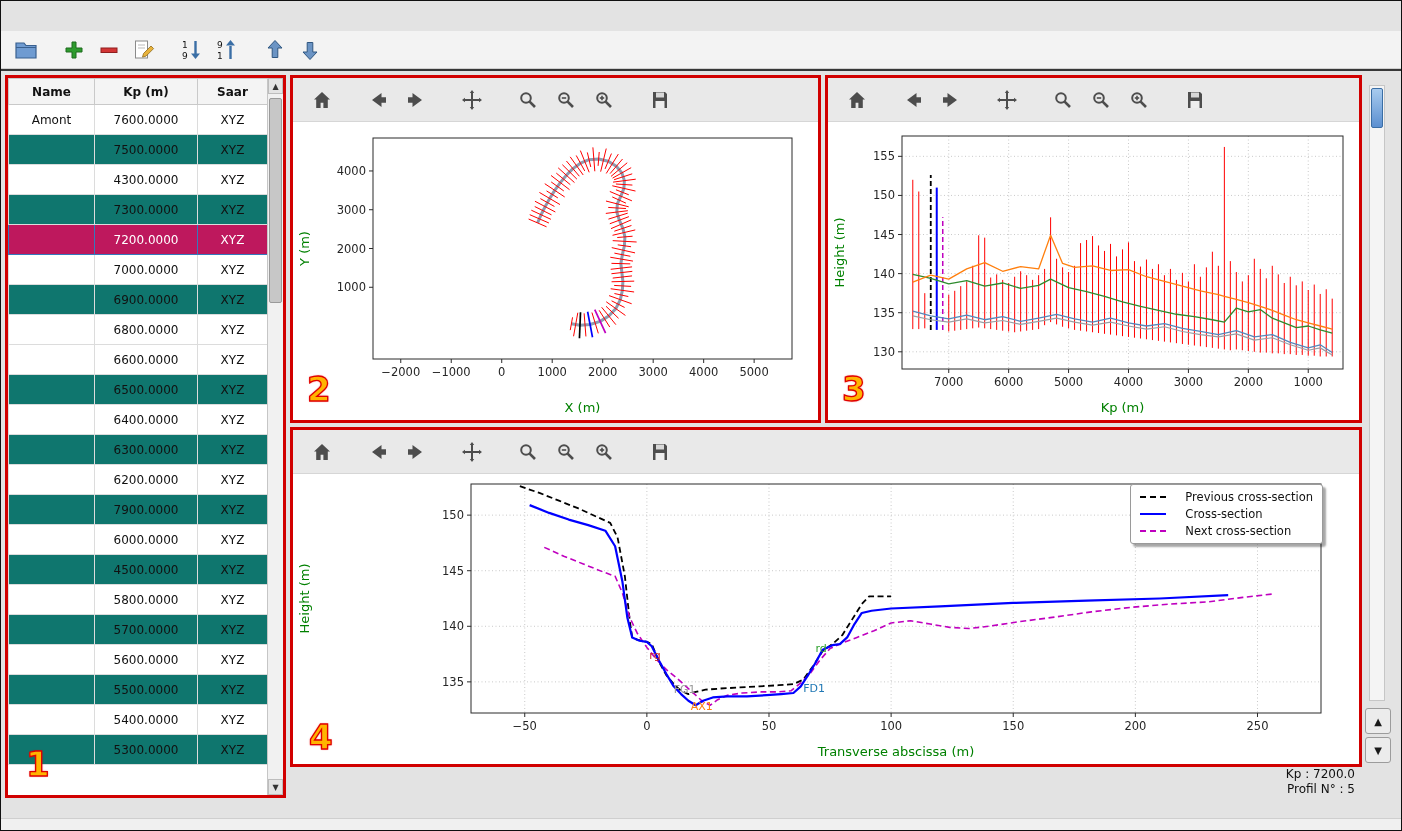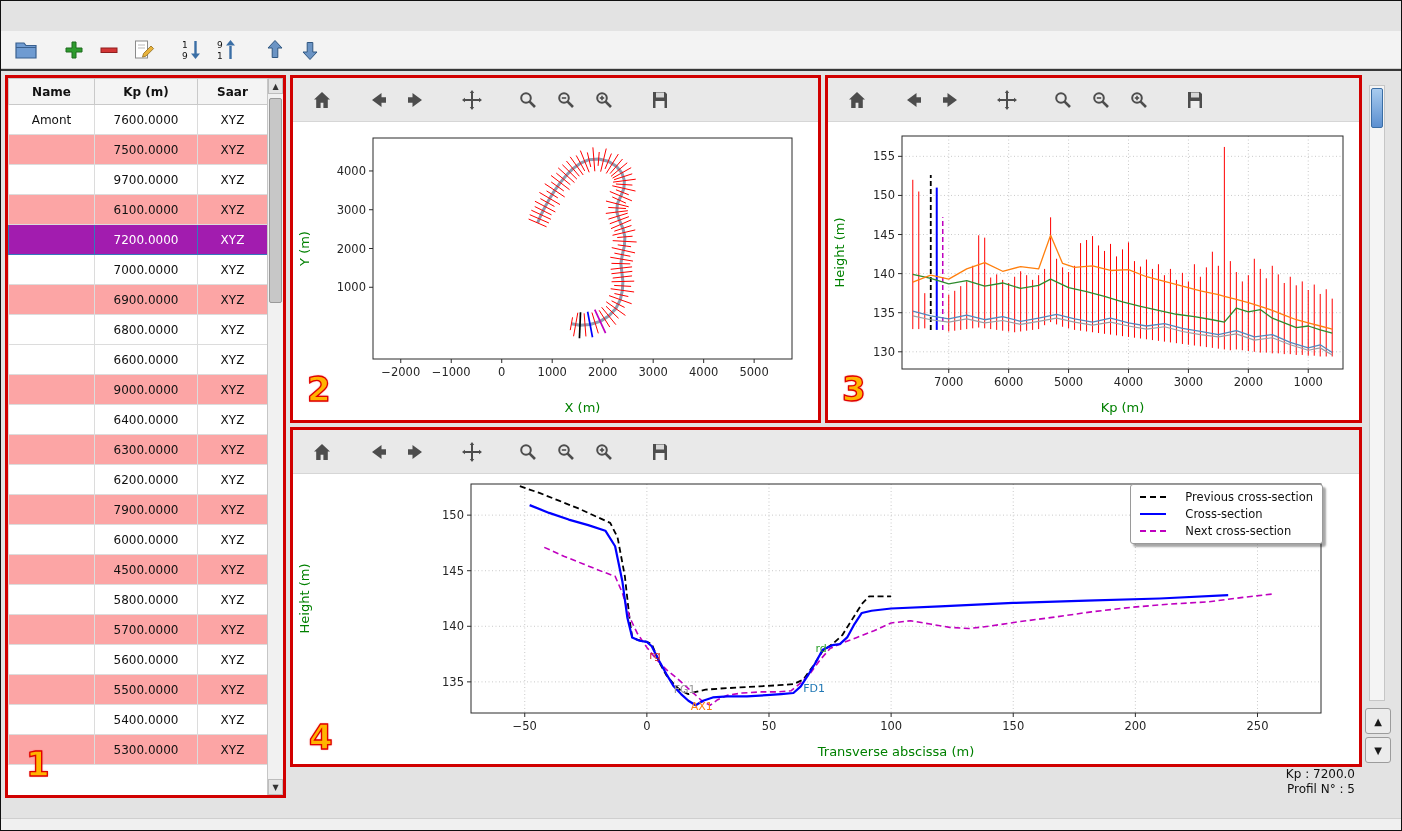--- a/index.html
+++ b/index.html
@@ -20,22 +20,22 @@
   .panel{position:absolute;border:3px solid #d10000;background:#ffffff;}
   #panel1{left:4px;top:74px;width:281px;height:723px;padding-left:24px;}
   #panel2{left:289px;top:74px;width:531px;height:348px;}
   #panel3{left:824px;top:74px;width:537px;height:348px;}
   #panel4{left:289px;top:426px;width:1072px;height:340px;}
   
   .table-wrap{position:absolute;left:0;top:0;right:16px;bottom:0;overflow:hidden;background:#fff;}
   table.profiles{border-collapse:collapse;table-layout:fixed;width:259px;font-size:12px;color:#111;}
   table.profiles th{height:26px;background:#f4f4f4;border:1px solid #c9c9c9;font-weight:bold;text-align:center;}
   table.profiles td{height:30px;border:1px solid #dcdcdc;text-align:center;padding:0 2px;overflow:hidden;white-space:nowrap;}
-  table.profiles tr.alt td{background:#fca5a5;}
-  table.profiles tr.selected td{background:#a21caf;color:#fff;border-color:#3579bd;}
+  table.profiles tr.alt td{background:#0f766e;}
+  table.profiles tr.selected td{background:#be185d;color:#fff;border-color:#3579bd;}
   .col-name{width:86px;} .col-kp{width:103px;} .col-type{width:70px;}
   .v-scroll{position:absolute;right:0;top:0;bottom:0;width:16px;background:#f1f1f1;border-left:1px solid #c6c6c6;}
   .v-scroll .arrow{position:absolute;left:0;width:15px;height:16px;background:#e4e4e4;border:1px solid #bdbdbd;
     font-size:8px;display:flex;align-items:center;justify-content:center;color:#333;}
   .v-scroll .arrow.up{top:0;} .v-scroll .arrow.down{bottom:0;}
   .v-scroll .thumb{position:absolute;left:1px;top:20px;width:13px;height:205px;background:#c7c7c7;border:1px solid #9a9a9a;border-radius:2px;}
   
   .mpl-toolbar{height:44px;background:#e9e9e9;border-bottom:1px solid #d6d6d6;display:flex;align-items:center;
     gap:12px;padding-left:16px;}
   .mpl-btn{width:26px;height:26px;display:flex;align-items:center;justify-content:center;border-radius:3px;}
@@ -152,26 +152,26 @@
               <td>7600.0000</td>
               <td>XYZ</td>
             </tr>
             <tr class="alt">
               <td></td>
               <td>7500.0000</td>
               <td>XYZ</td>
             </tr>
             <tr>
               <td></td>
-              <td>9700.0000</td>
-              <td>XYZ</td>
-            </tr>
-            <tr class="alt">
-              <td></td>
-              <td>6100.0000</td>
+              <td>4300.0000</td>
+              <td>XYZ</td>
+            </tr>
+            <tr class="alt">
+              <td></td>
+              <td>7300.0000</td>
               <td>XYZ</td>
             </tr>
             <tr class="selected">
               <td></td>
               <td>7200.0000</td>
               <td>XYZ</td>
             </tr>
             <tr>
               <td></td>
               <td>7000.0000</td>
@@ -187,21 +187,21 @@
               <td>6800.0000</td>
               <td>XYZ</td>
             </tr>
             <tr>
               <td></td>
               <td>6600.0000</td>
               <td>XYZ</td>
             </tr>
             <tr class="alt">
               <td></td>
-              <td>9000.0000</td>
+              <td>6500.0000</td>
               <td>XYZ</td>
             </tr>
             <tr>
               <td></td>
               <td>6400.0000</td>
               <td>XYZ</td>
             </tr>
             <tr class="alt">
               <td></td>
               <td>6300.0000</td>

